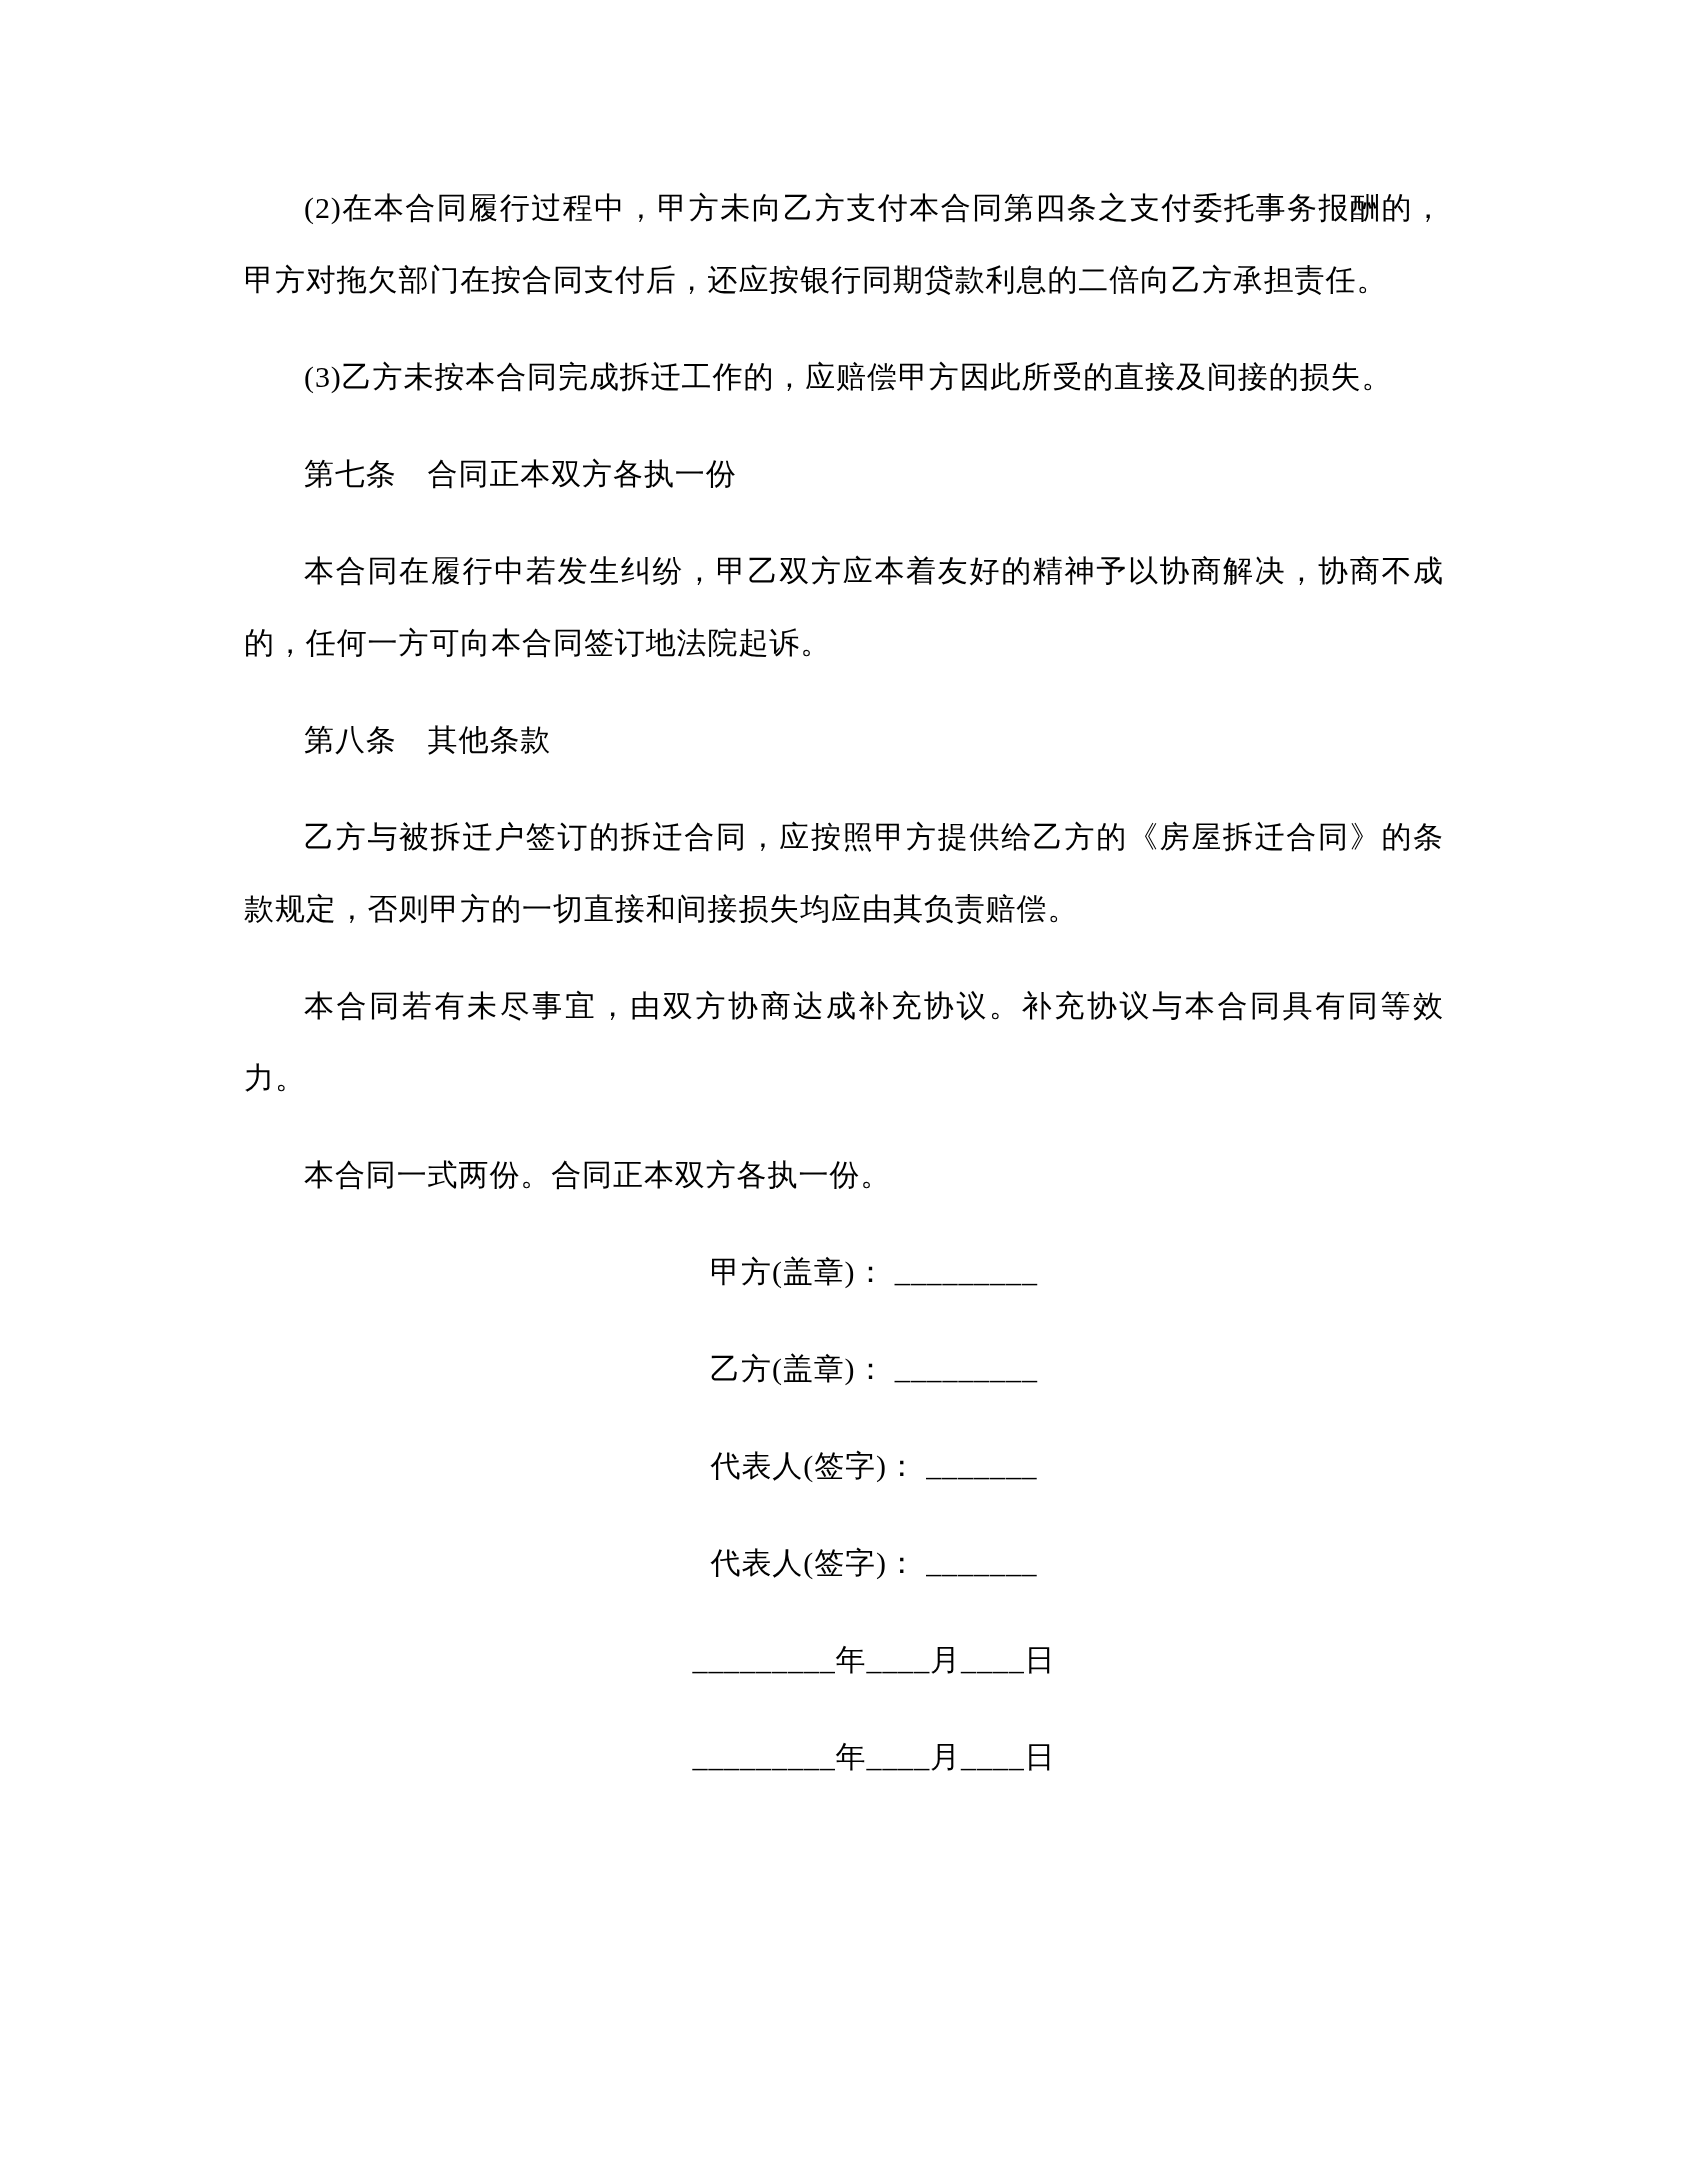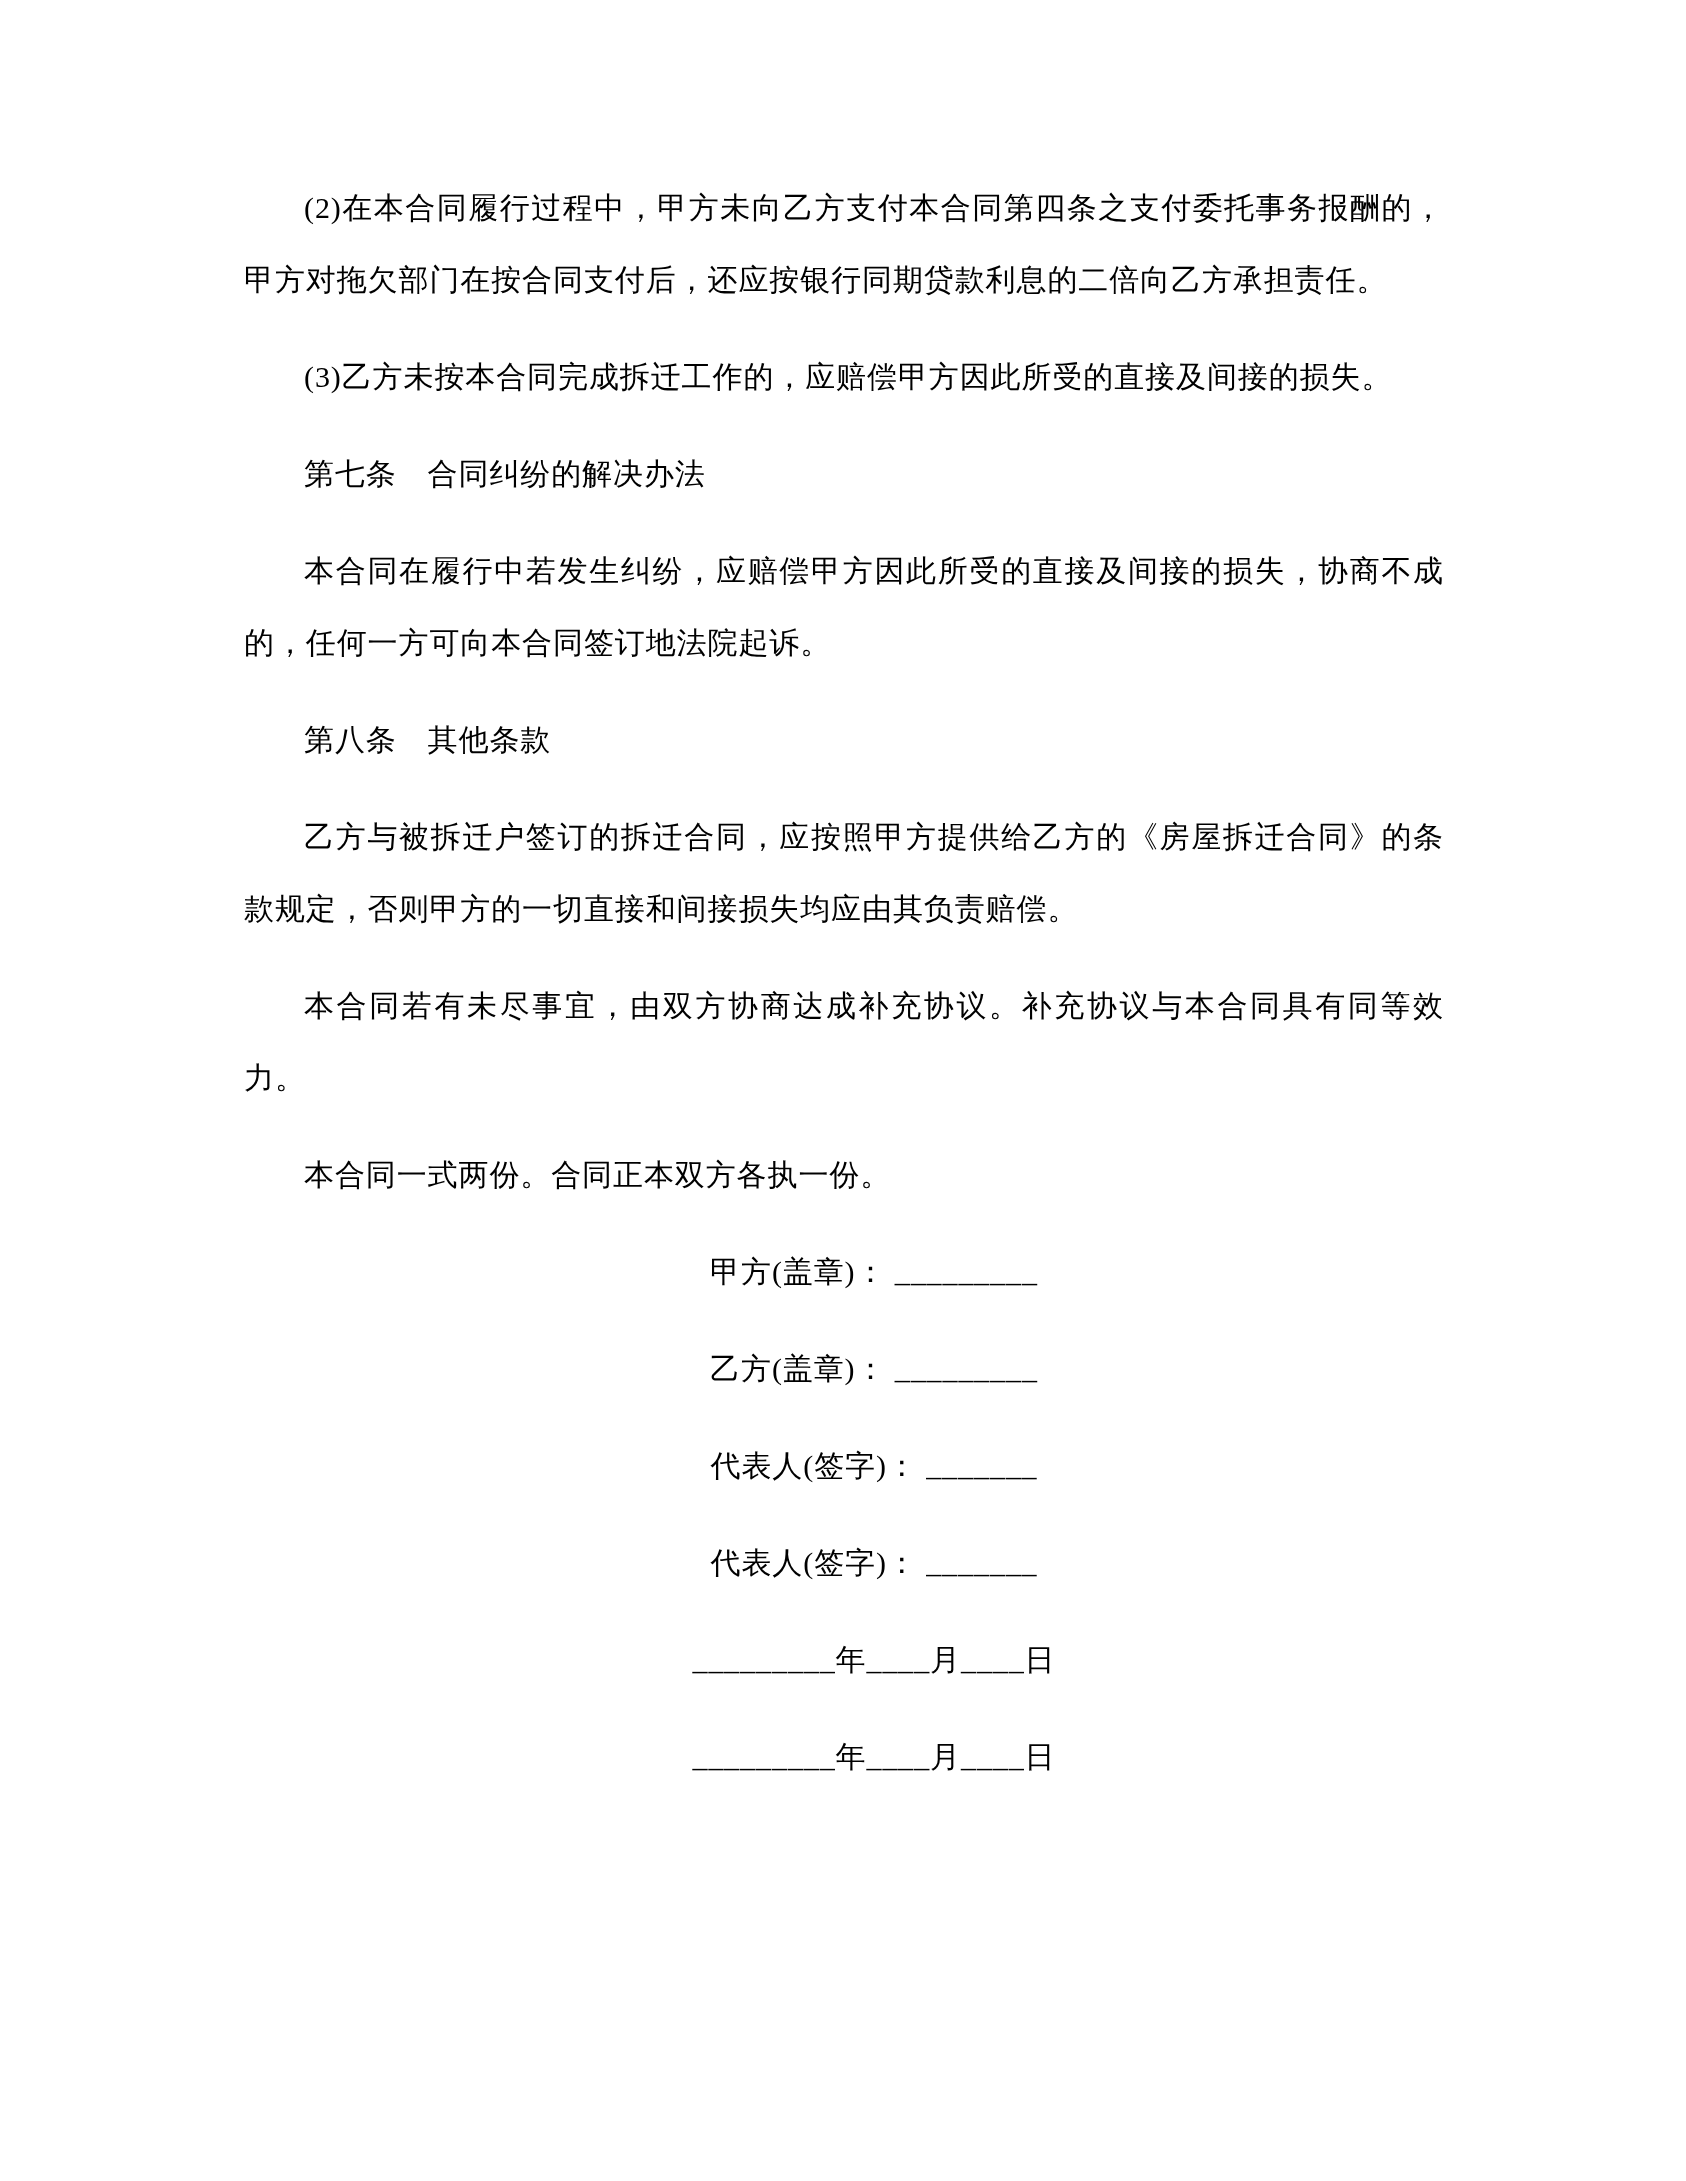--- a/index.html
+++ b/index.html
@@ -34,22 +34,22 @@
   .doc-paragraph.dateline {
     text-align: center;
   }
 </style>
 </head>
 <body>
 
 <div class="page">
   <p class="doc-paragraph">(2)在本合同履行过程中，甲方未向乙方支付本合同第四条之支付委托事务报酬的，甲方对拖欠部门在按合同支付后，还应按银行同期贷款利息的二倍向乙方承担责任。</p>
   <p class="doc-paragraph">(3)乙方未按本合同完成拆迁工作的，应赔偿甲方因此所受的直接及间接的损失。</p>
-  <p class="doc-paragraph heading">第七条　合同纠纷的解决办法</p>
-  <p class="doc-paragraph">本合同在履行中若发生纠纷，应赔偿甲方因此所受的直接及间接的损失，协商不成的，任何一方可向本合同签订地法院起诉。</p>
+  <p class="doc-paragraph heading">第七条　合同正本双方各执一份</p>
+  <p class="doc-paragraph">本合同在履行中若发生纠纷，甲乙双方应本着友好的精神予以协商解决，协商不成的，任何一方可向本合同签订地法院起诉。</p>
   <p class="doc-paragraph heading">第八条　其他条款</p>
   <p class="doc-paragraph">乙方与被拆迁户签订的拆迁合同，应按照甲方提供给乙方的《房屋拆迁合同》的条款规定，否则甲方的一切直接和间接损失均应由其负责赔偿。</p>
   <p class="doc-paragraph">本合同若有未尽事宜，由双方协商达成补充协议。补充协议与本合同具有同等效力。</p>
   <p class="doc-paragraph">本合同一式两份。合同正本双方各执一份。</p>
   <p class="doc-paragraph signature">甲方(盖章)：  _________</p>
   <p class="doc-paragraph signature">乙方(盖章)：  _________</p>
   <p class="doc-paragraph signature">代表人(签字)：  _______</p>
   <p class="doc-paragraph signature">代表人(签字)：  _______</p>
   <p class="doc-paragraph dateline">_________年____月____日</p>
   <p class="doc-paragraph dateline">_________年____月____日</p>

